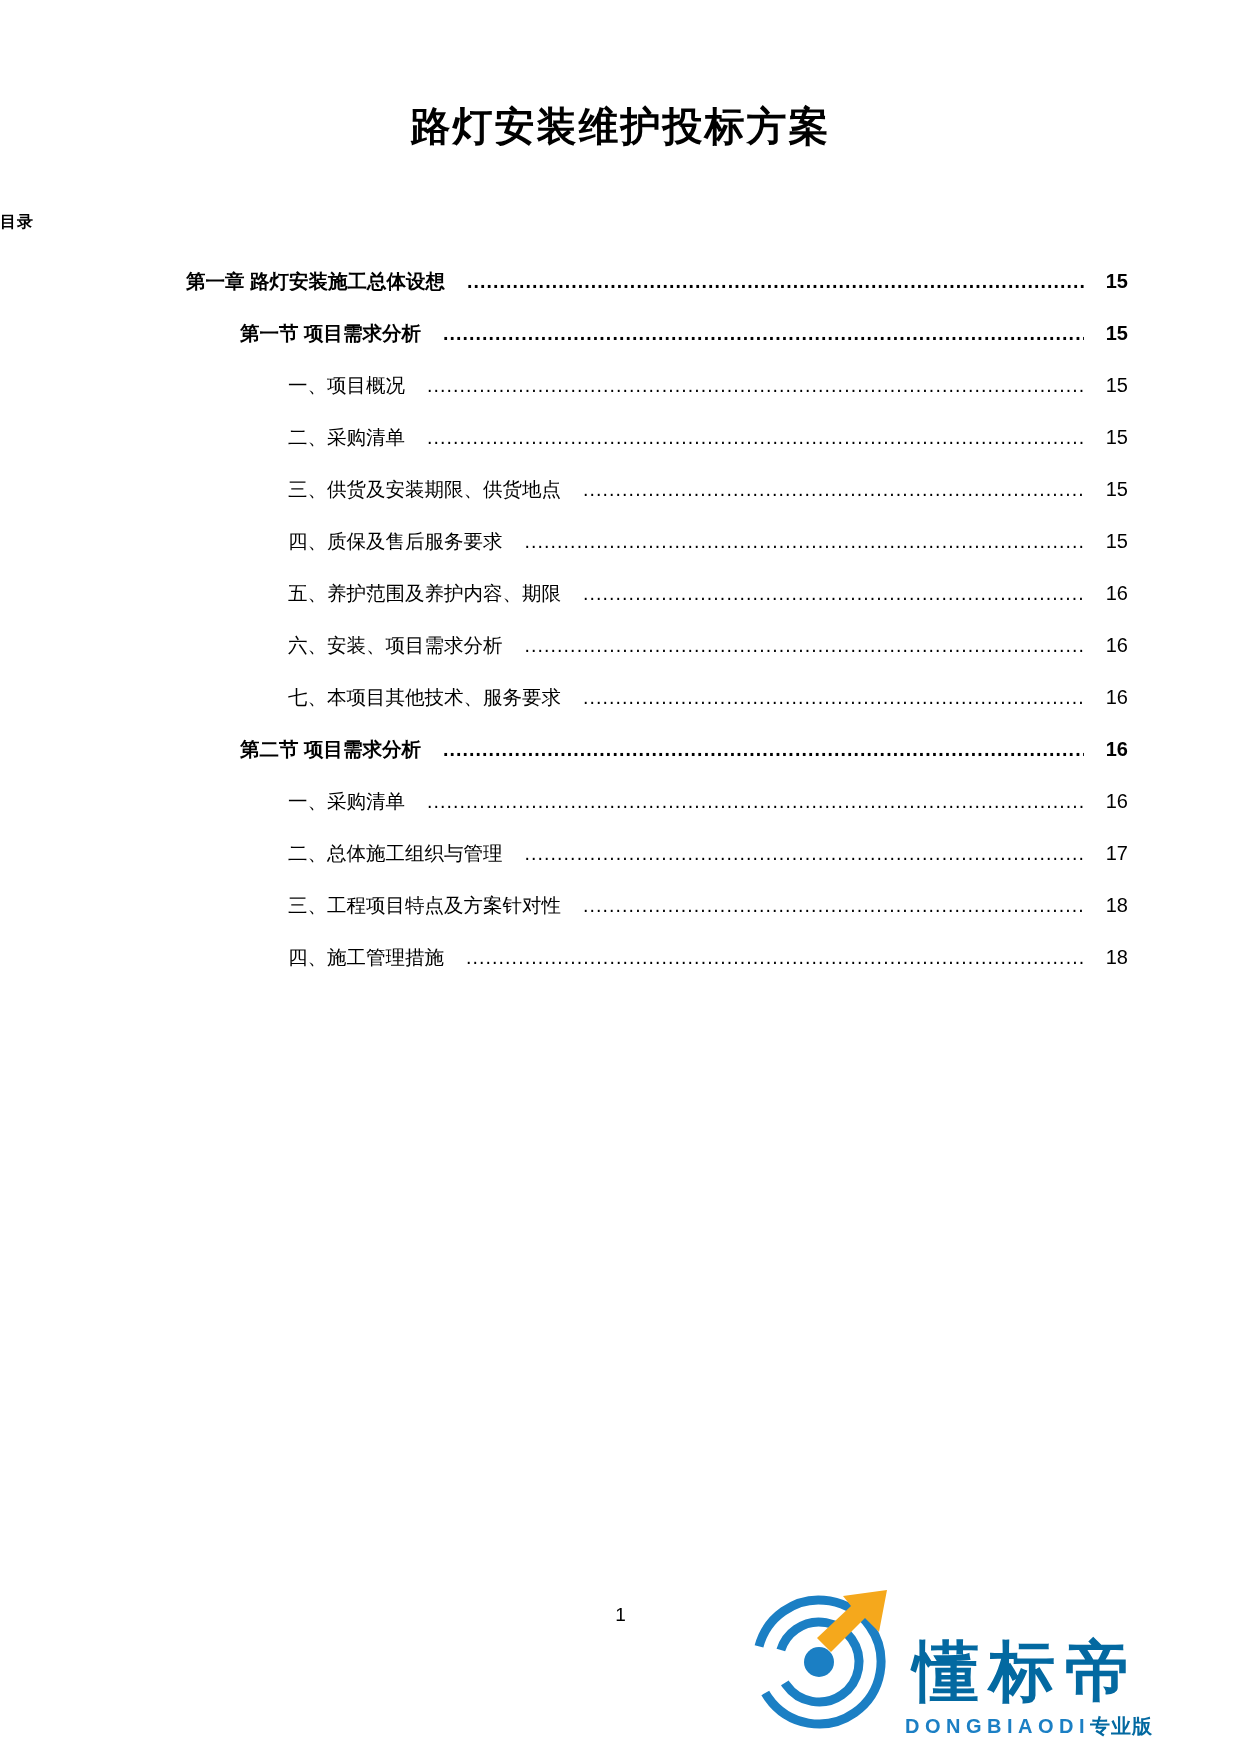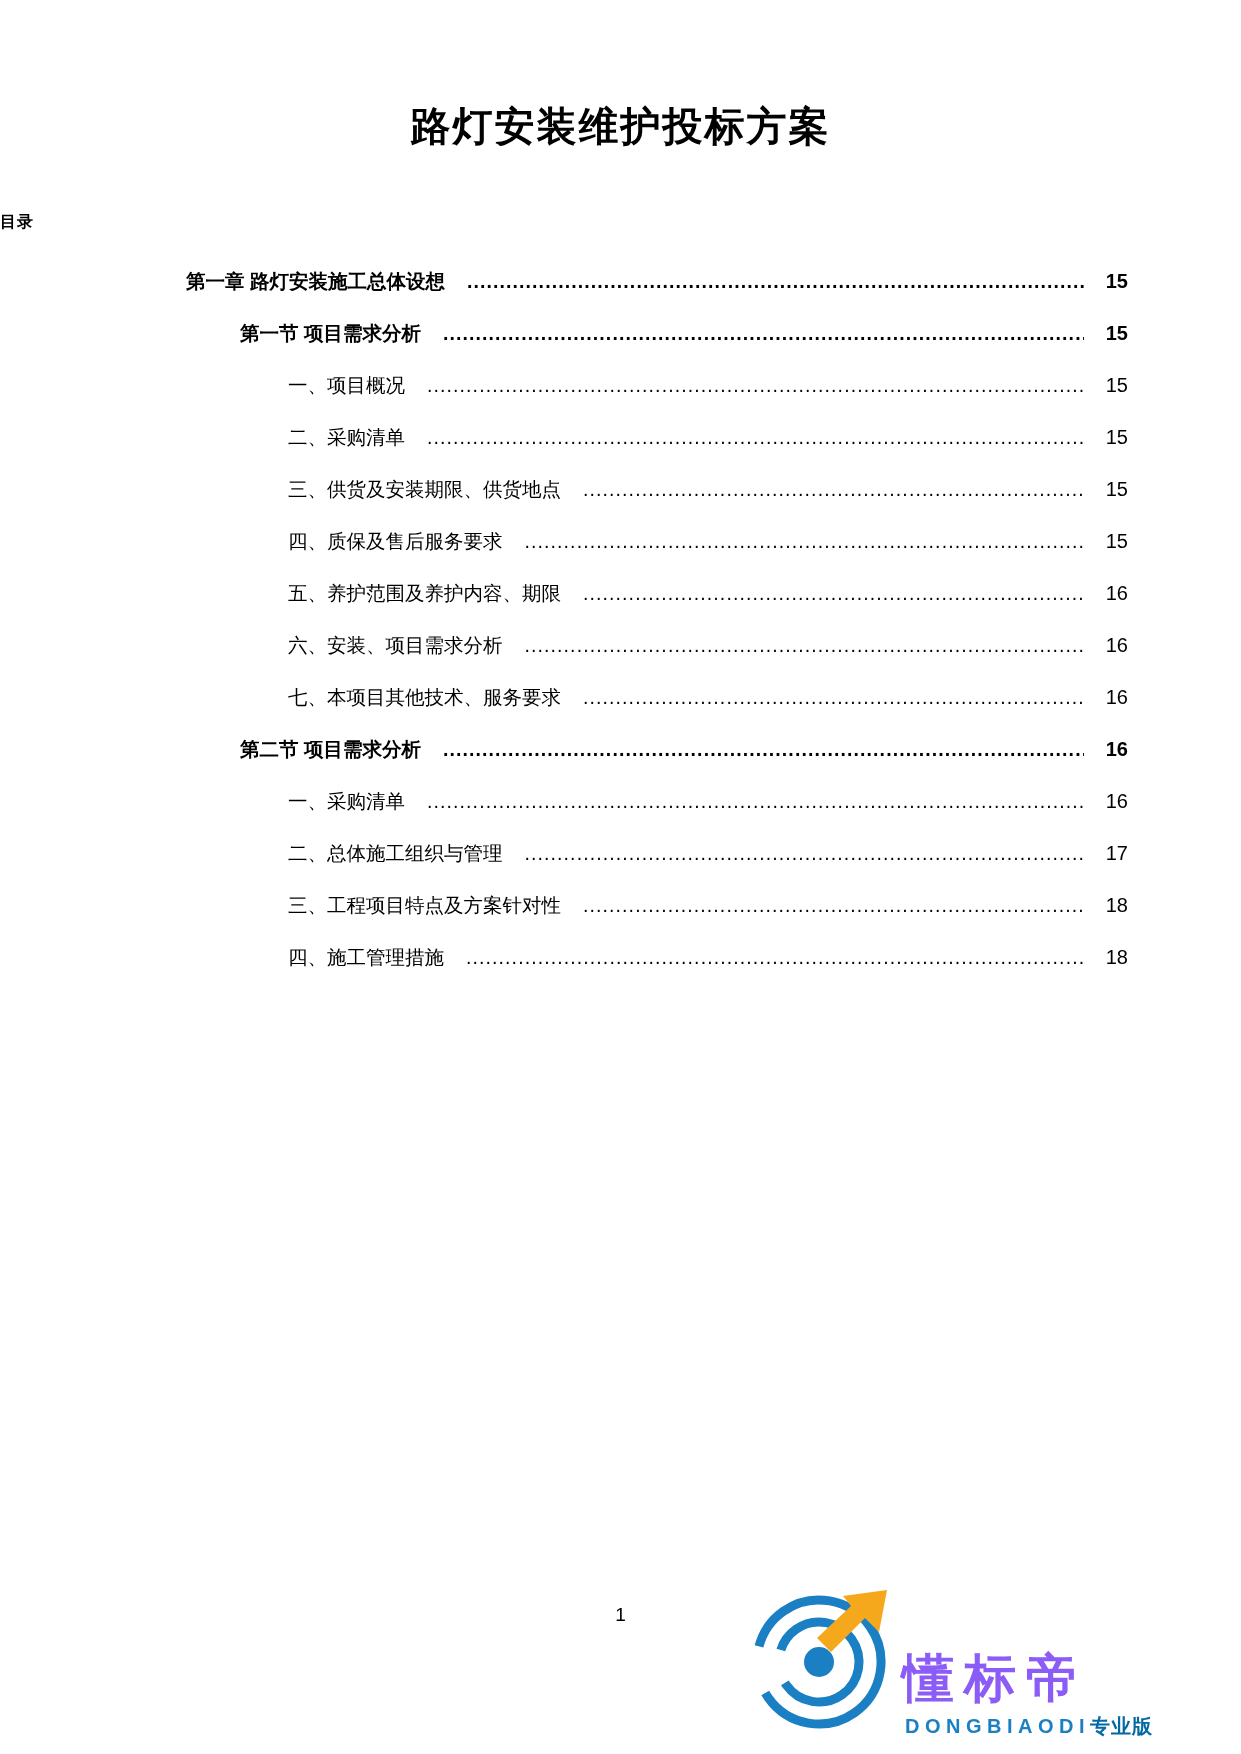--- a/index.html
+++ b/index.html
@@ -98,25 +98,25 @@
   }
   .logo-mark {
     position: absolute;
     left: 0;
     bottom: 18px;
     width: 150px;
     height: 150px;
   }
   .logo-text {
     position: absolute;
-    left: 155px;
+    left: 166px;
     bottom: 44px;
-    font-size: 52px;
-    font-weight: bold;
-    color: #8b5cf6;
+    font-size: 66px;
+    font-weight: bold;
+    color: #0369a1;
     letter-spacing: 10px;
     line-height: 1;
     font-family: "Liberation Sans", sans-serif;
   }
   .logo-sub {
     position: absolute;
     left: 158px;
     bottom: 12px;
     font-size: 20px;
     font-weight: bold;

